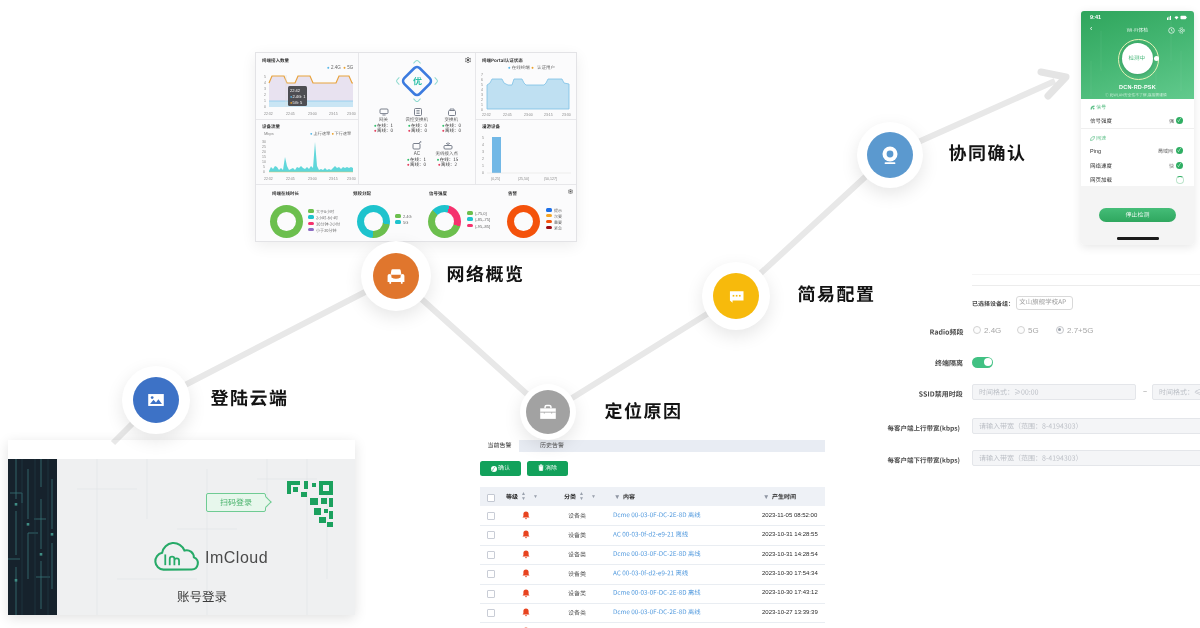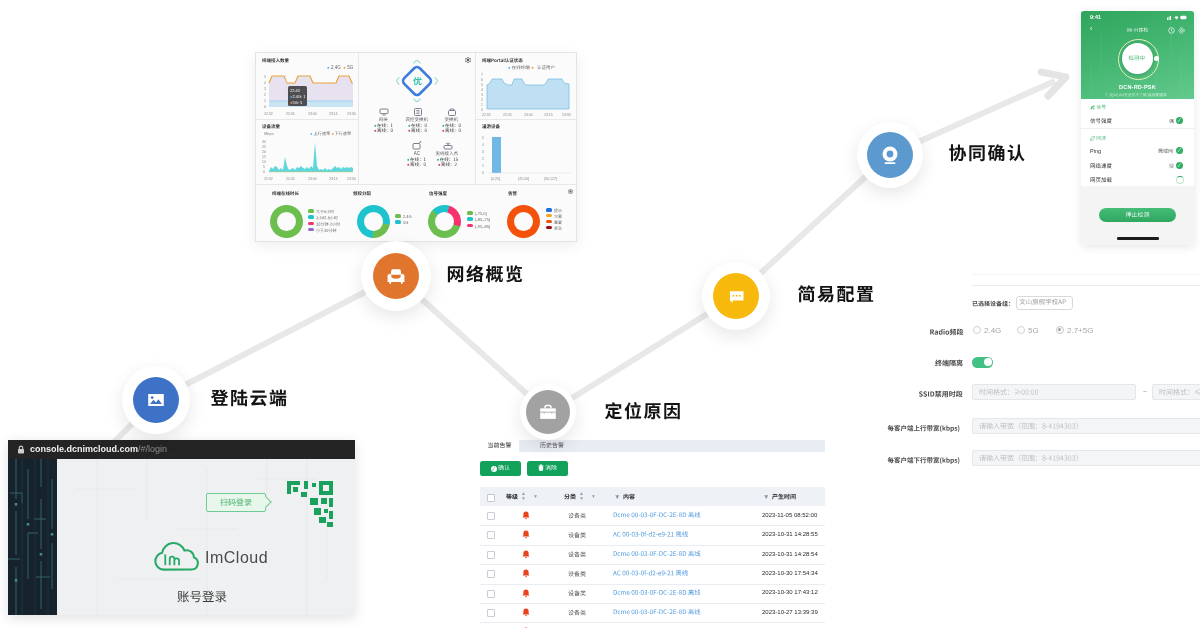--- a/index.html
+++ b/index.html
@@ -274,27 +274,20 @@
     </div>
     
     <div class="abs" style="left:251px;top:152px;width:33px;height:33px;border-radius:50%;background:#f4520b;"></div>
     <div class="abs" style="left:258px;top:159px;width:19px;height:19px;border-radius:50%;background:#fbfbfc;"></div>
     <div class="abs" style="left:290px;top:155px;line-height:5.9px;color:#666;font-size:4px;">
       <span class="sw" style="background:#1d6fe8;"></span><span style="color: transparent;">提示</span><br><span class="sw" style="background:#f6a623;"></span><span style="color: transparent;">次要</span><br><span class="sw" style="background:#f4520b;"></span><span style="color: transparent;">重要</span><br><span class="sw" style="background:#9e0b12;"></span><span style="color: transparent;">紧急
     </span></div>
   </div>
   <div id="login" class="abs" style="left:8px;top:440px;width:347px;height:175px;z-index:10;box-shadow:0 3px 12px rgba(0,0,0,.12);">
 
-    <div class="abs" style="left:0;top:0;width:347px;height:19px;background:#242424;">
-      <svg class="abs" style="left:9px;top:5px;" width="8" height="9" viewBox="0 0 8 9">
-          <rect x="1" y="4" width="6" height="4.5" rx="0.8" fill="#cfcfcf"></rect>
-          <path d="M2.3 4 V2.8 a1.7 1.7 0 0 1 3.4 0 V4" fill="none" stroke="#cfcfcf" stroke-width="1.1"></path>
-        </svg>
-      <div class="abs" style="left:22px;top:4px;font-size:9px;"><span style="color:#f2f2f2;font-weight:bold;">console.dcnimcloud.com</span><span style="color:#8e8e8e;">/#/login</span></div>
-    </div>
 
     <div class="abs" style="left:0;top:19px;width:347px;height:156px;background:#eff0f1;overflow:hidden;">
 
       <div class="abs" style="left:0;top:0;width:49px;height:156px;background:#16222c;">
         <svg width="49" height="156" viewBox="0 0 49 156">
           <g stroke="#3a7a7c" stroke-width="0.8" fill="none" opacity="0.95">
             <path d="M8 0 V40 M8 52 V96 M8 108 V156"></path>
             <path d="M20 10 V60 M20 74 V120"></path>
             <path d="M33 0 V28 M33 40 V90 M33 102 V150"></path>
             <path d="M44 20 V70 M44 84 V130"></path>

